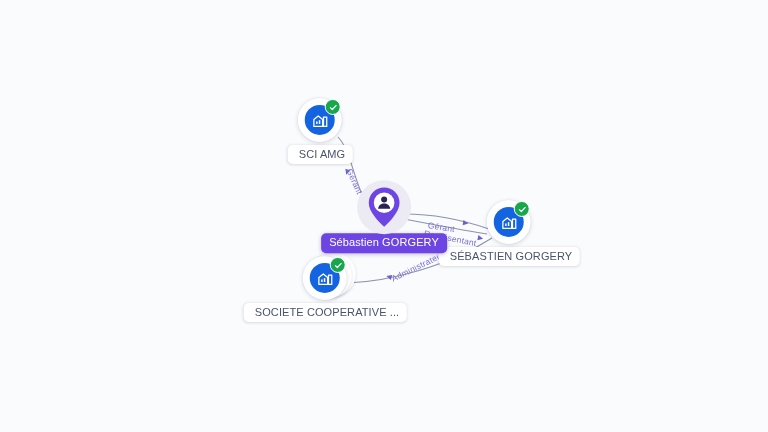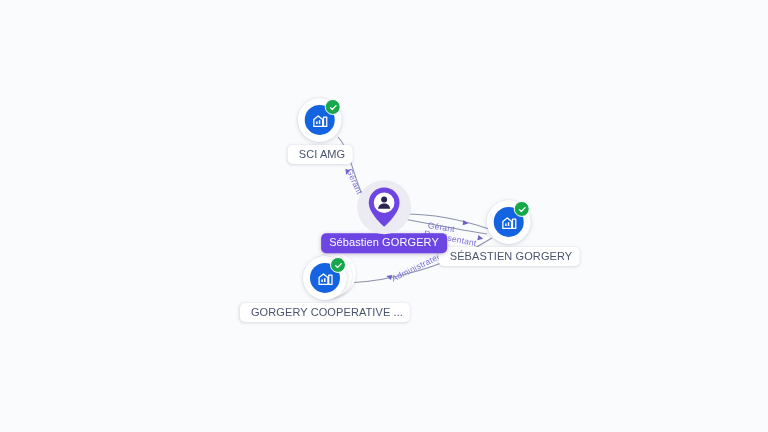--- a/index.html
+++ b/index.html
@@ -248,21 +248,21 @@
           <rect x="10.0" y="11.6" width="2.1" height="5.4" fill="#ffffff"></rect>
           <rect x="16.6" y="7.2" width="4.6" height="13.3" fill="none" stroke="#ffffff" stroke-width="1.8" stroke-linejoin="round"></rect>
         </svg>
       </div>
       <div class="verified-badge">
         <svg width="9" height="9" viewBox="0 0 24 24" aria-hidden="true">
           <path d="M4.5 12.5L9.5 17.5L19.5 7" fill="none" stroke="#ffffff" stroke-width="3.4" stroke-linecap="round" stroke-linejoin="round"></path>
         </svg>
       </div>
     </div>
-    <div class="company-label">GORGERY COOPERATIVE ...</div>
+    <div class="company-label">SOCIETE COOPERATIVE ...</div>
   </div>
 
   <div class="node" style="left:384px; top:216px;">
     <div class="person-node-wrap">
       <div class="person-halo"></div>
       <div class="person-pin">
         <svg width="36" height="44" viewBox="0 0 36 44" aria-hidden="true">
           <path d="M18 2.4 C 9.4 2.4 2.6 9.2 2.6 17.8 C 2.6 26.6 12.6 36.6 18 41.6 C 23.4 36.6 33.4 26.6 33.4 17.8 C 33.4 9.2 26.6 2.4 18 2.4 Z" fill="#6d45e3"></path>
           <circle cx="18" cy="17.6" r="10.3" fill="#ffffff"></circle>
           <g>

